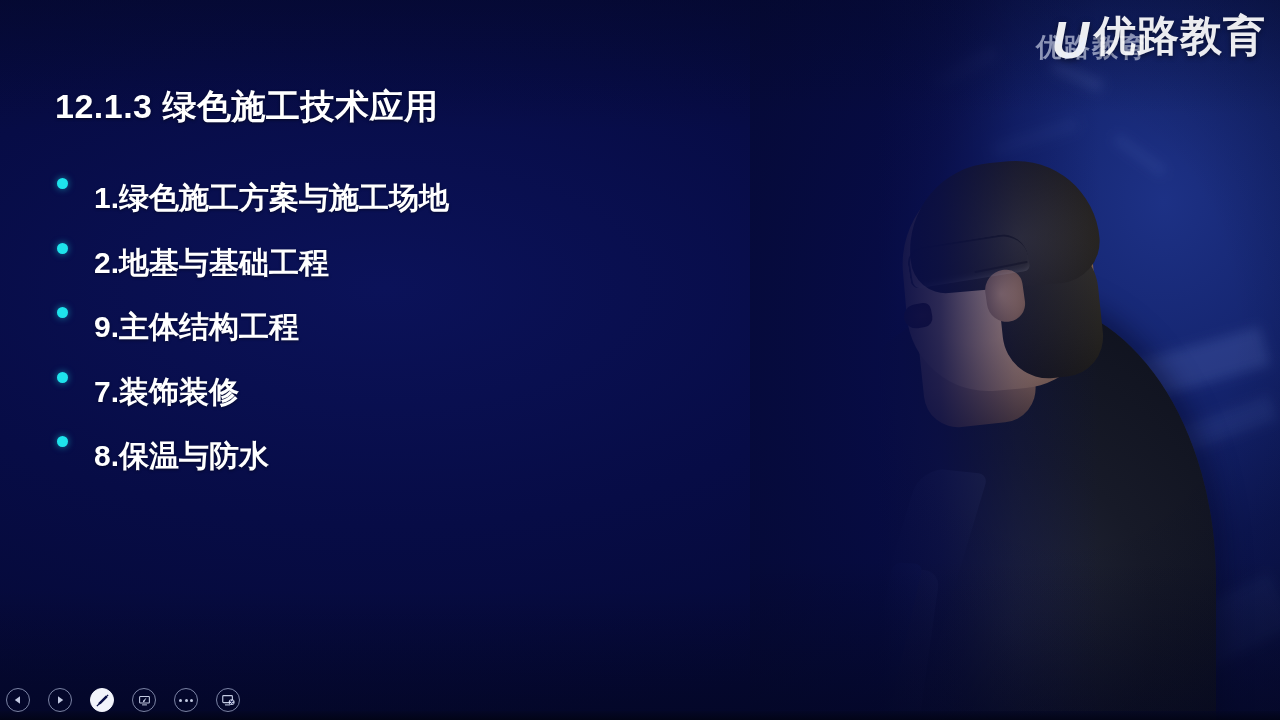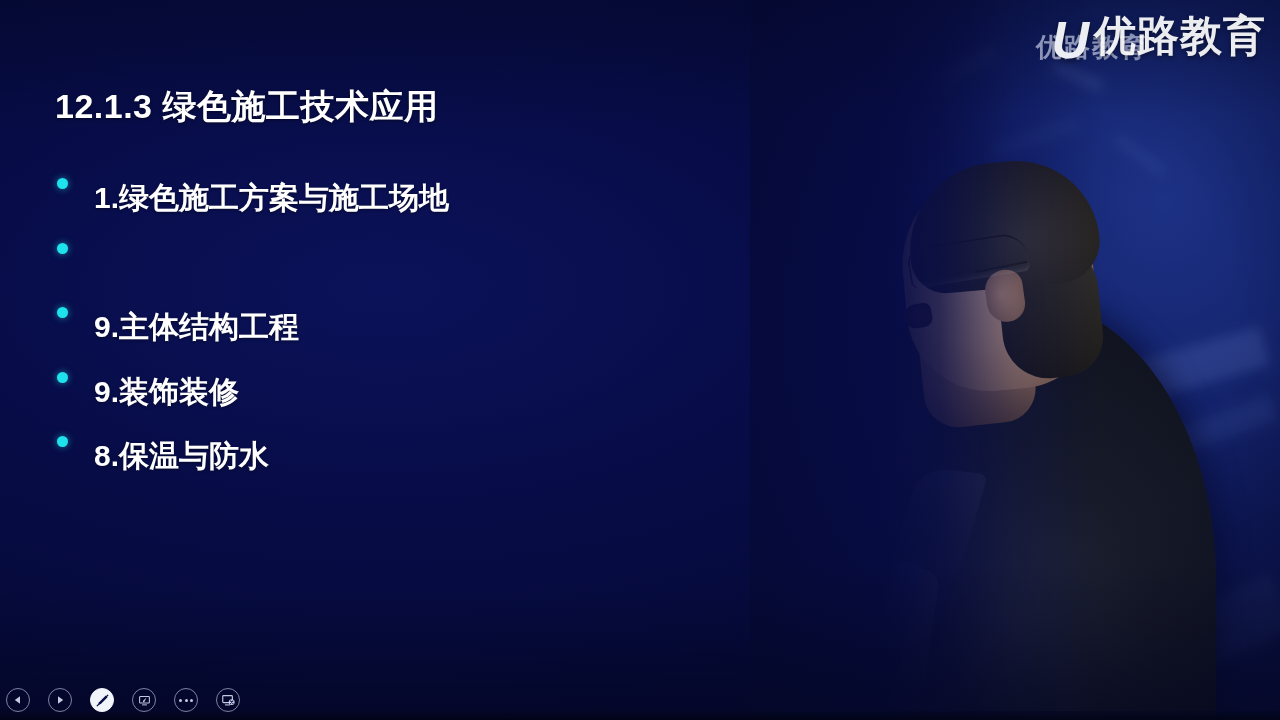--- a/index.html
+++ b/index.html
@@ -354,28 +354,29 @@
 
   <div class="title">12.1.3 绿色施工技术应用</div>
 
   <div class="bullets">
     <div class="bullet-row">
       <span class="bullet-dot"></span>
       <span class="bullet-text">1.绿色施工方案与施工场地</span>
     </div>
     <div class="bullet-row">
       <span class="bullet-dot"></span>
+      <span class="bullet-text">2.地基与基础工程</span>
     </div>
     <div class="bullet-row">
       <span class="bullet-dot"></span>
       <span class="bullet-text">9.主体结构工程</span>
     </div>
     <div class="bullet-row">
       <span class="bullet-dot"></span>
-      <span class="bullet-text">9.装饰装修</span>
+      <span class="bullet-text">7.装饰装修</span>
     </div>
     <div class="bullet-row">
       <span class="bullet-dot"></span>
       <span class="bullet-text">8.保温与防水</span>
     </div>
   </div>
 
   <div class="watermark">
     <div class="wm-mark  wm-layer">U</div>
     <div class="wm-ghost wm-layer">优路教育</div>

